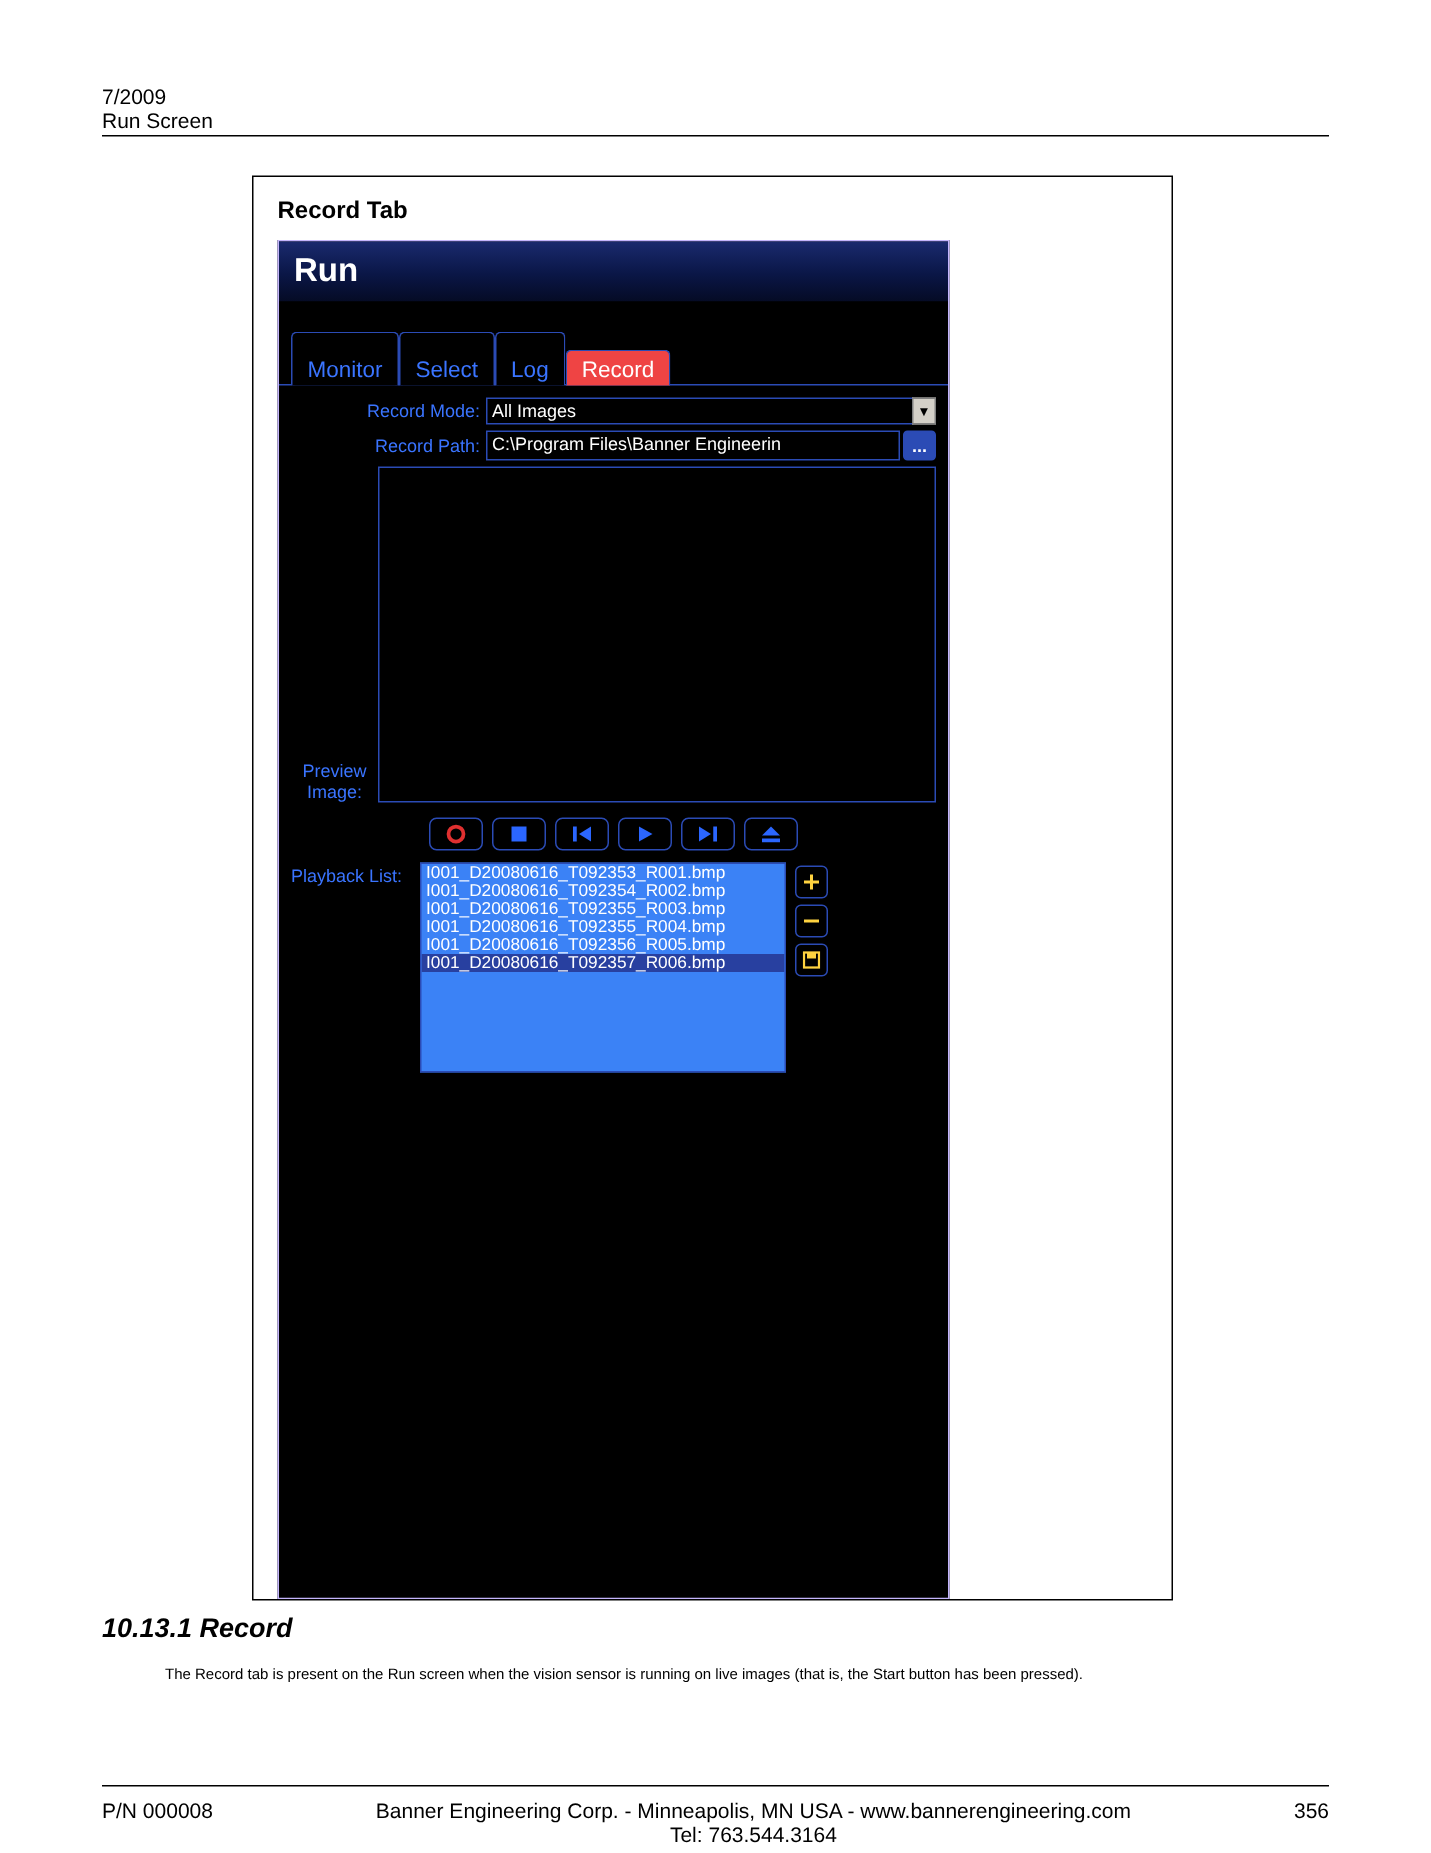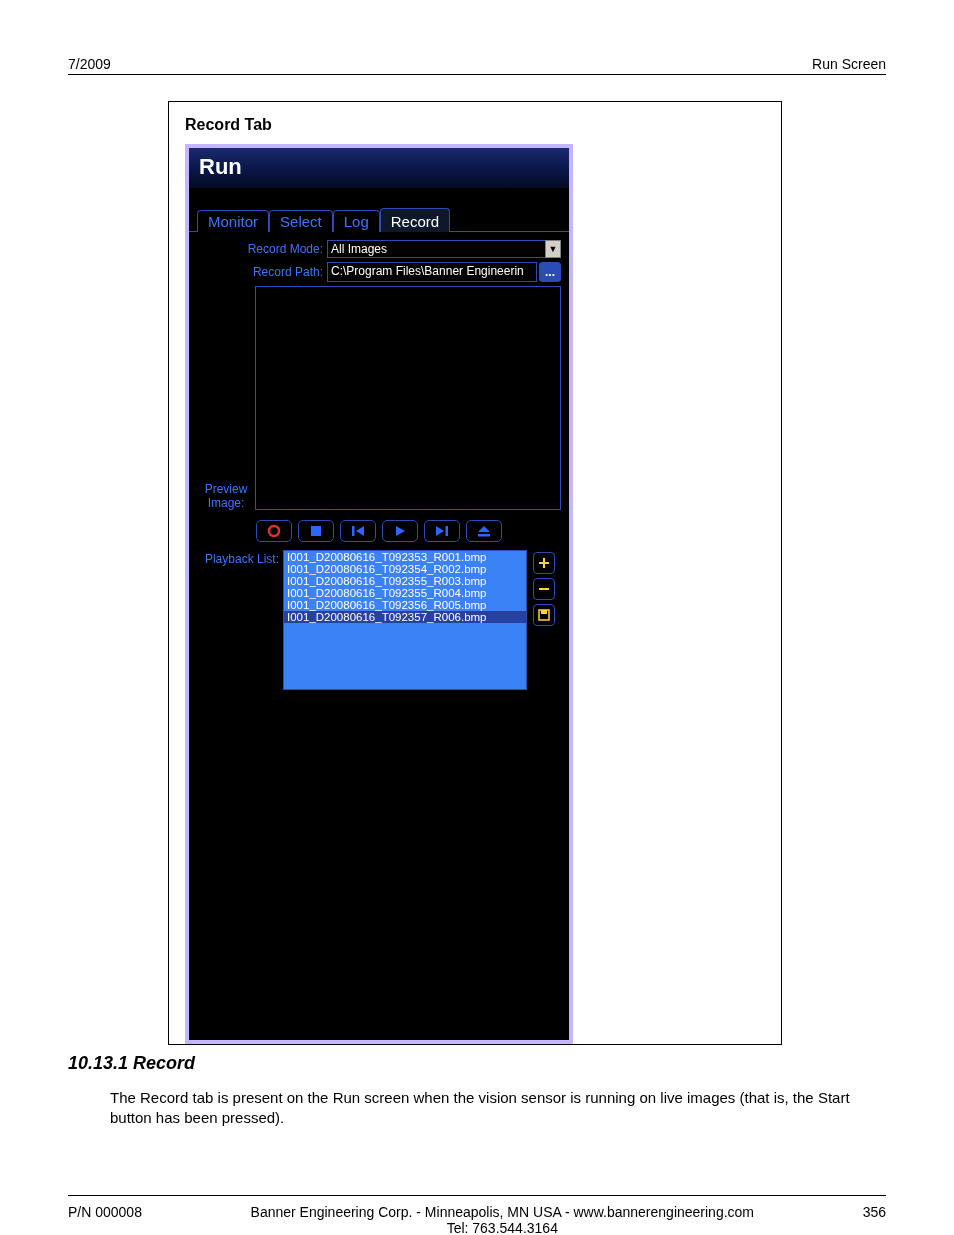--- a/index.html
+++ b/index.html
@@ -13,75 +13,76 @@
   .page {
     padding: 56px 68px 0 68px;
   }
   .hdr {
     display: flex;
     justify-content: space-between;
     border-bottom: 1px solid #000;
     font-size: 14px;
     padding-bottom: 2px;
     margin-bottom: 26px;
+    flex-direction: column;
   }
   .figure-box {
     border: 1px solid #000;
     margin: 0 0 0 100px;
     width: 614px;
     padding: 14px 16px 0 16px;
   }
   .fig-title {
     font-weight: bold;
     font-size: 16px;
     margin-bottom: 10px;
   }
 
   
   .run-panel {
-    width: 388px;
-    background: #000;
-    border: 4px solid #c4b5fd;
+    width: 448px;
+    background: #000;
+    border: 1px solid #c4b5fd;
     display: flex;
     flex-direction: column;
   }
   .run-title {
     background: linear-gradient(#1a2a6e 0%, #0a1646 55%, #050b25 100%);
     color: #fff;
     font-weight: bold;
     font-size: 22px;
     padding: 6px 10px 8px 10px;
     font-family: Verdana, Arial, sans-serif;
   }
   .tab-strip {
     display: flex;
     align-items: flex-end;
     padding: 20px 0 0 8px;
     background: #000;
   }
   .tab {
     font-size: 15px;
     font-family: Verdana, Arial, sans-serif;
-    padding: 2px 10px 2px 10px;
+    padding: 16px 10px 2px 10px;
     border: 1px solid #2b4bb5;
     border-bottom: none;
     border-top-left-radius: 4px;
     border-top-right-radius: 4px;
     color: #3a74ff;
     background: #000;
     margin-right: 0;
     position: relative;
     margin-bottom: -1px;
   }
   .tab.inactive {
     color: #3a74ff;
   }
   .tab.active {
     color: #fff;
-    background: #0f172a;
+    background: #ef4444;
     border-color: #2b4bb5;
     padding-top: 4px;
     z-index: 0;
   }
   .tab-content {
     border-top: 1px solid #2b4bb5;
     background: #000;
     padding: 8px 8px 350px 8px;
     font-family: Verdana, Arial, sans-serif;
   }
@@ -165,21 +166,21 @@
     width: 36px; height: 22px;
     border: 1px solid #2b4bb5;
     border-radius: 5px;
     background: #000;
     display: flex; align-items: center; justify-content: center;
   }
   .mbtn svg { display: block; }
 
   .pb-row { display: flex; }
   .pb-lbl {
-    width: 86px; text-align: right; padding-right: 4px;
+    width: 86px; text-align: left; padding-right: 4px;
     color: #3a74ff; font-size: 12px; padding-top: 2px;
   }
   .pb-list {
     width: 244px; height: 140px;
     border: 1px solid #2b4bb5;
     background: #3b82f6;
     font-size: 11.5px;
     font-family: Verdana, Arial, sans-serif;
     overflow: hidden;
   }
@@ -204,21 +205,21 @@
   }
 
   
   .section-heading {
     font-weight: bold;
     font-size: 18px;
     margin: 8px 0 14px 0;
     font-style: italic;
   }
   .body-text {
-    font-size: 15px;
+    font-size: 10px;
     line-height: 1.35;
     margin-left: 42px;
   }
   .footer {
     margin-top: 66px;
     border-top: 1px solid #000;
     padding-top: 8px;
     display: flex;
     justify-content: space-between;
     align-items: flex-start;

